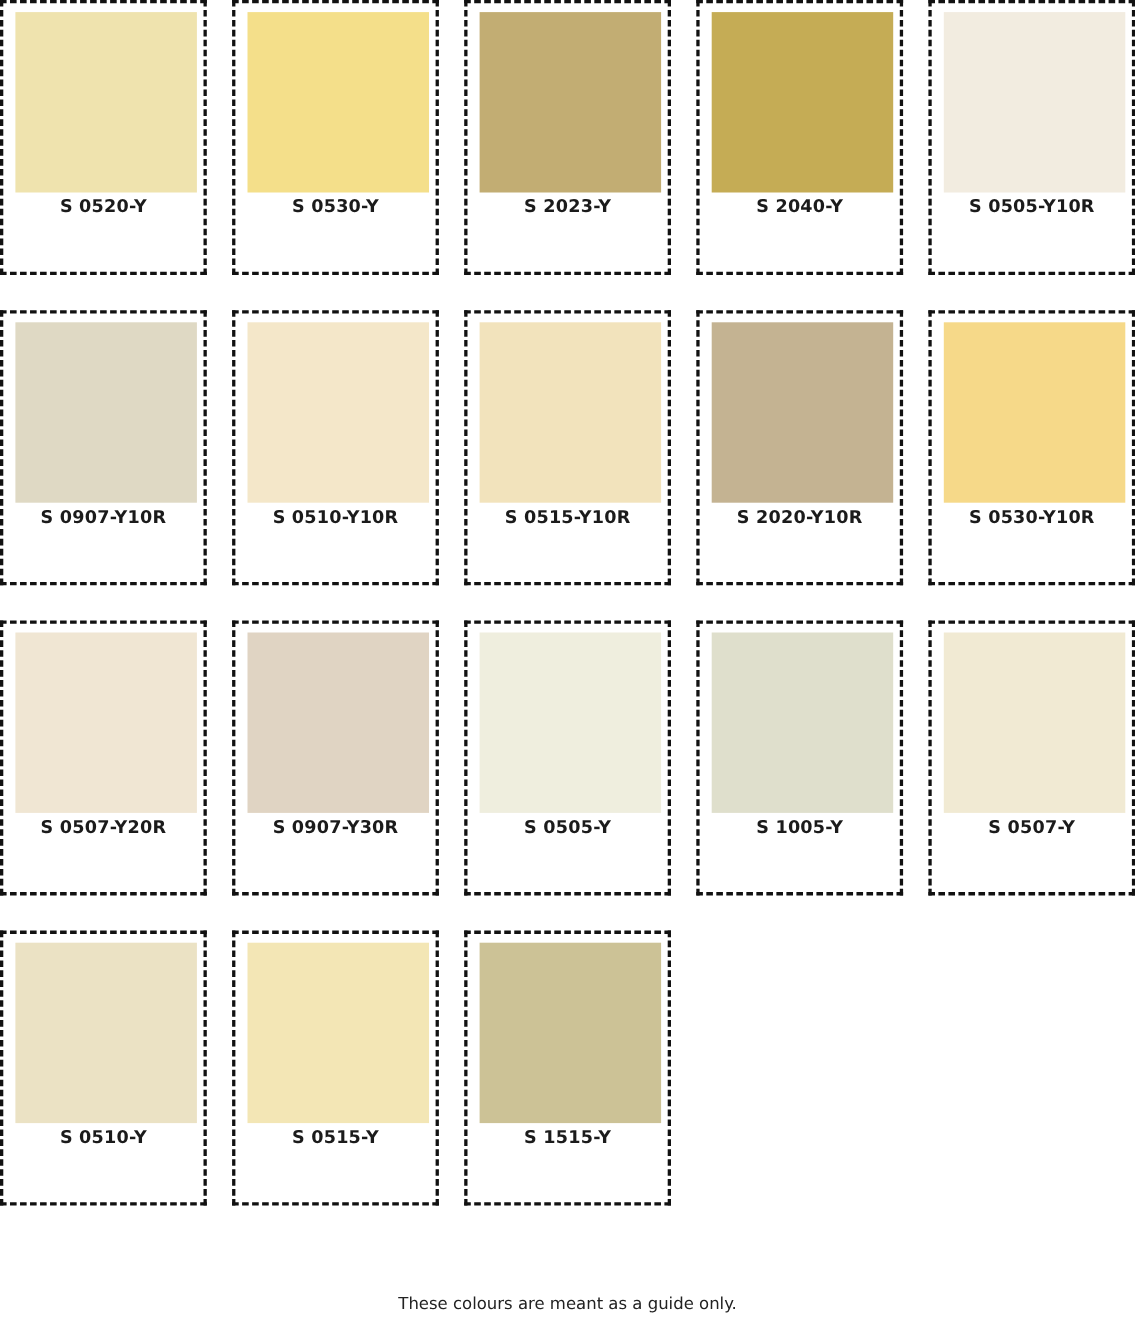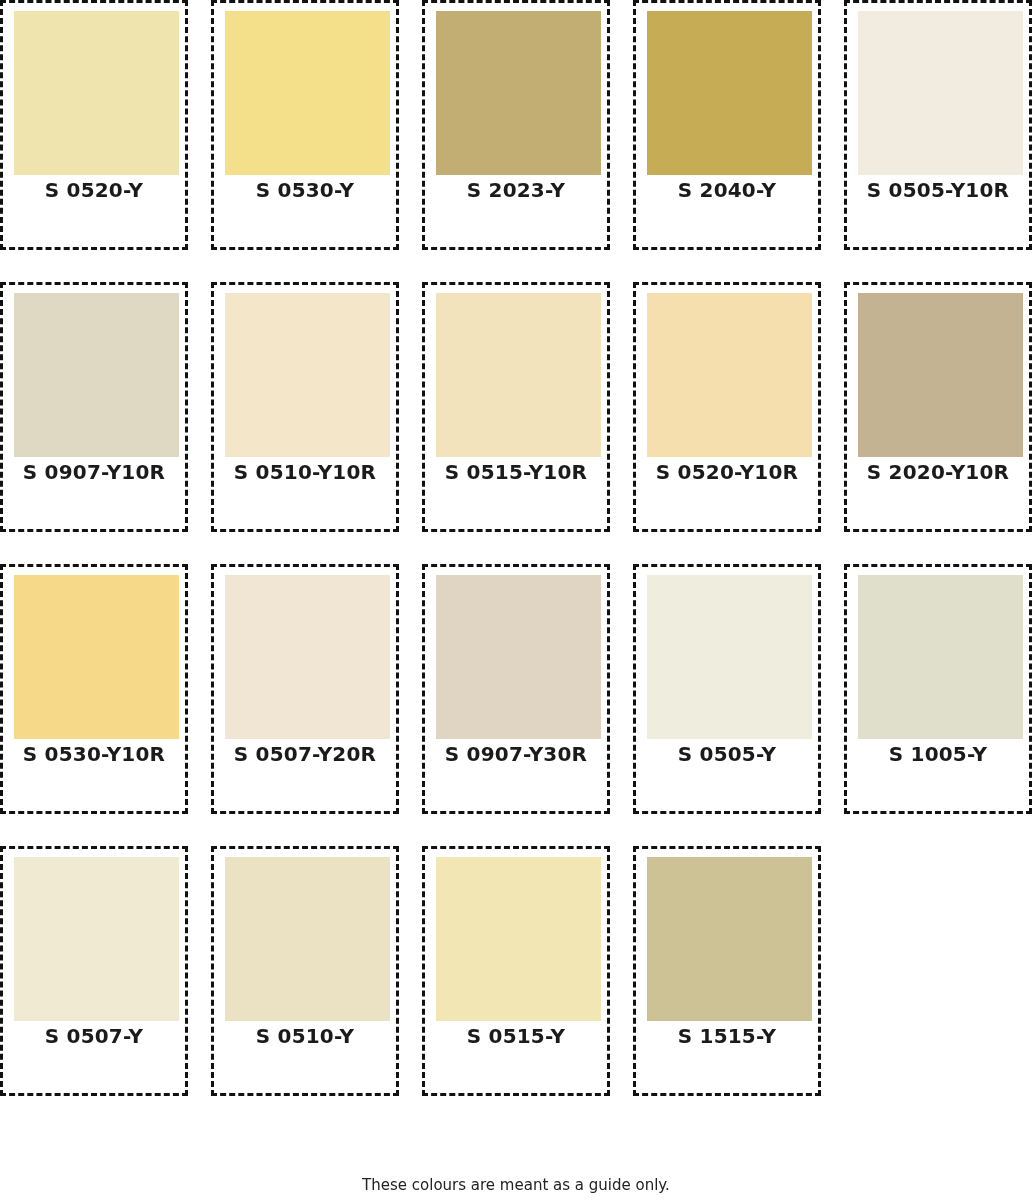--- a/index.html
+++ b/index.html
@@ -49,21 +49,21 @@
     height: 164px;
     display: block;
   }
 
   .swatch-label {
     position: absolute;
     left: 0;
     right: 0;
     top: 175px;
     text-align: center;
-    font-size: 20px;
+    font-size: 16px;
     font-weight: bold;
     color: #1b1b1b;
     letter-spacing: 0.2px;
     font-family: "DejaVu Sans", "Liberation Sans", sans-serif;
     white-space: nowrap;
   }
 
   #footer-note {
     position: absolute;
     left: 0;
@@ -105,24 +105,20 @@
     </div>
     <div class="swatch-cell">
       <div class="swatch-color" style="background-color: rgb(244, 231, 201);"></div>
       <div class="swatch-label">S 0510-Y10R</div>
     </div>
     <div class="swatch-cell">
       <div class="swatch-color" style="background-color: rgb(242, 227, 188);"></div>
       <div class="swatch-label">S 0515-Y10R</div>
     </div>
     <div class="swatch-cell">
-      <div class="swatch-color" style="background-color: rgb(245, 223, 174);"></div>
-      <div class="swatch-label">S 0520-Y10R</div>
-    </div>
-    <div class="swatch-cell">
       <div class="swatch-color" style="background-color: rgb(196, 179, 146);"></div>
       <div class="swatch-label">S 2020-Y10R</div>
     </div>
     <div class="swatch-cell">
       <div class="swatch-color" style="background-color: rgb(246, 217, 137);"></div>
       <div class="swatch-label">S 0530-Y10R</div>
     </div>
     <div class="swatch-cell">
       <div class="swatch-color" style="background-color: rgb(240, 230, 211);"></div>
       <div class="swatch-label">S 0507-Y20R</div>

